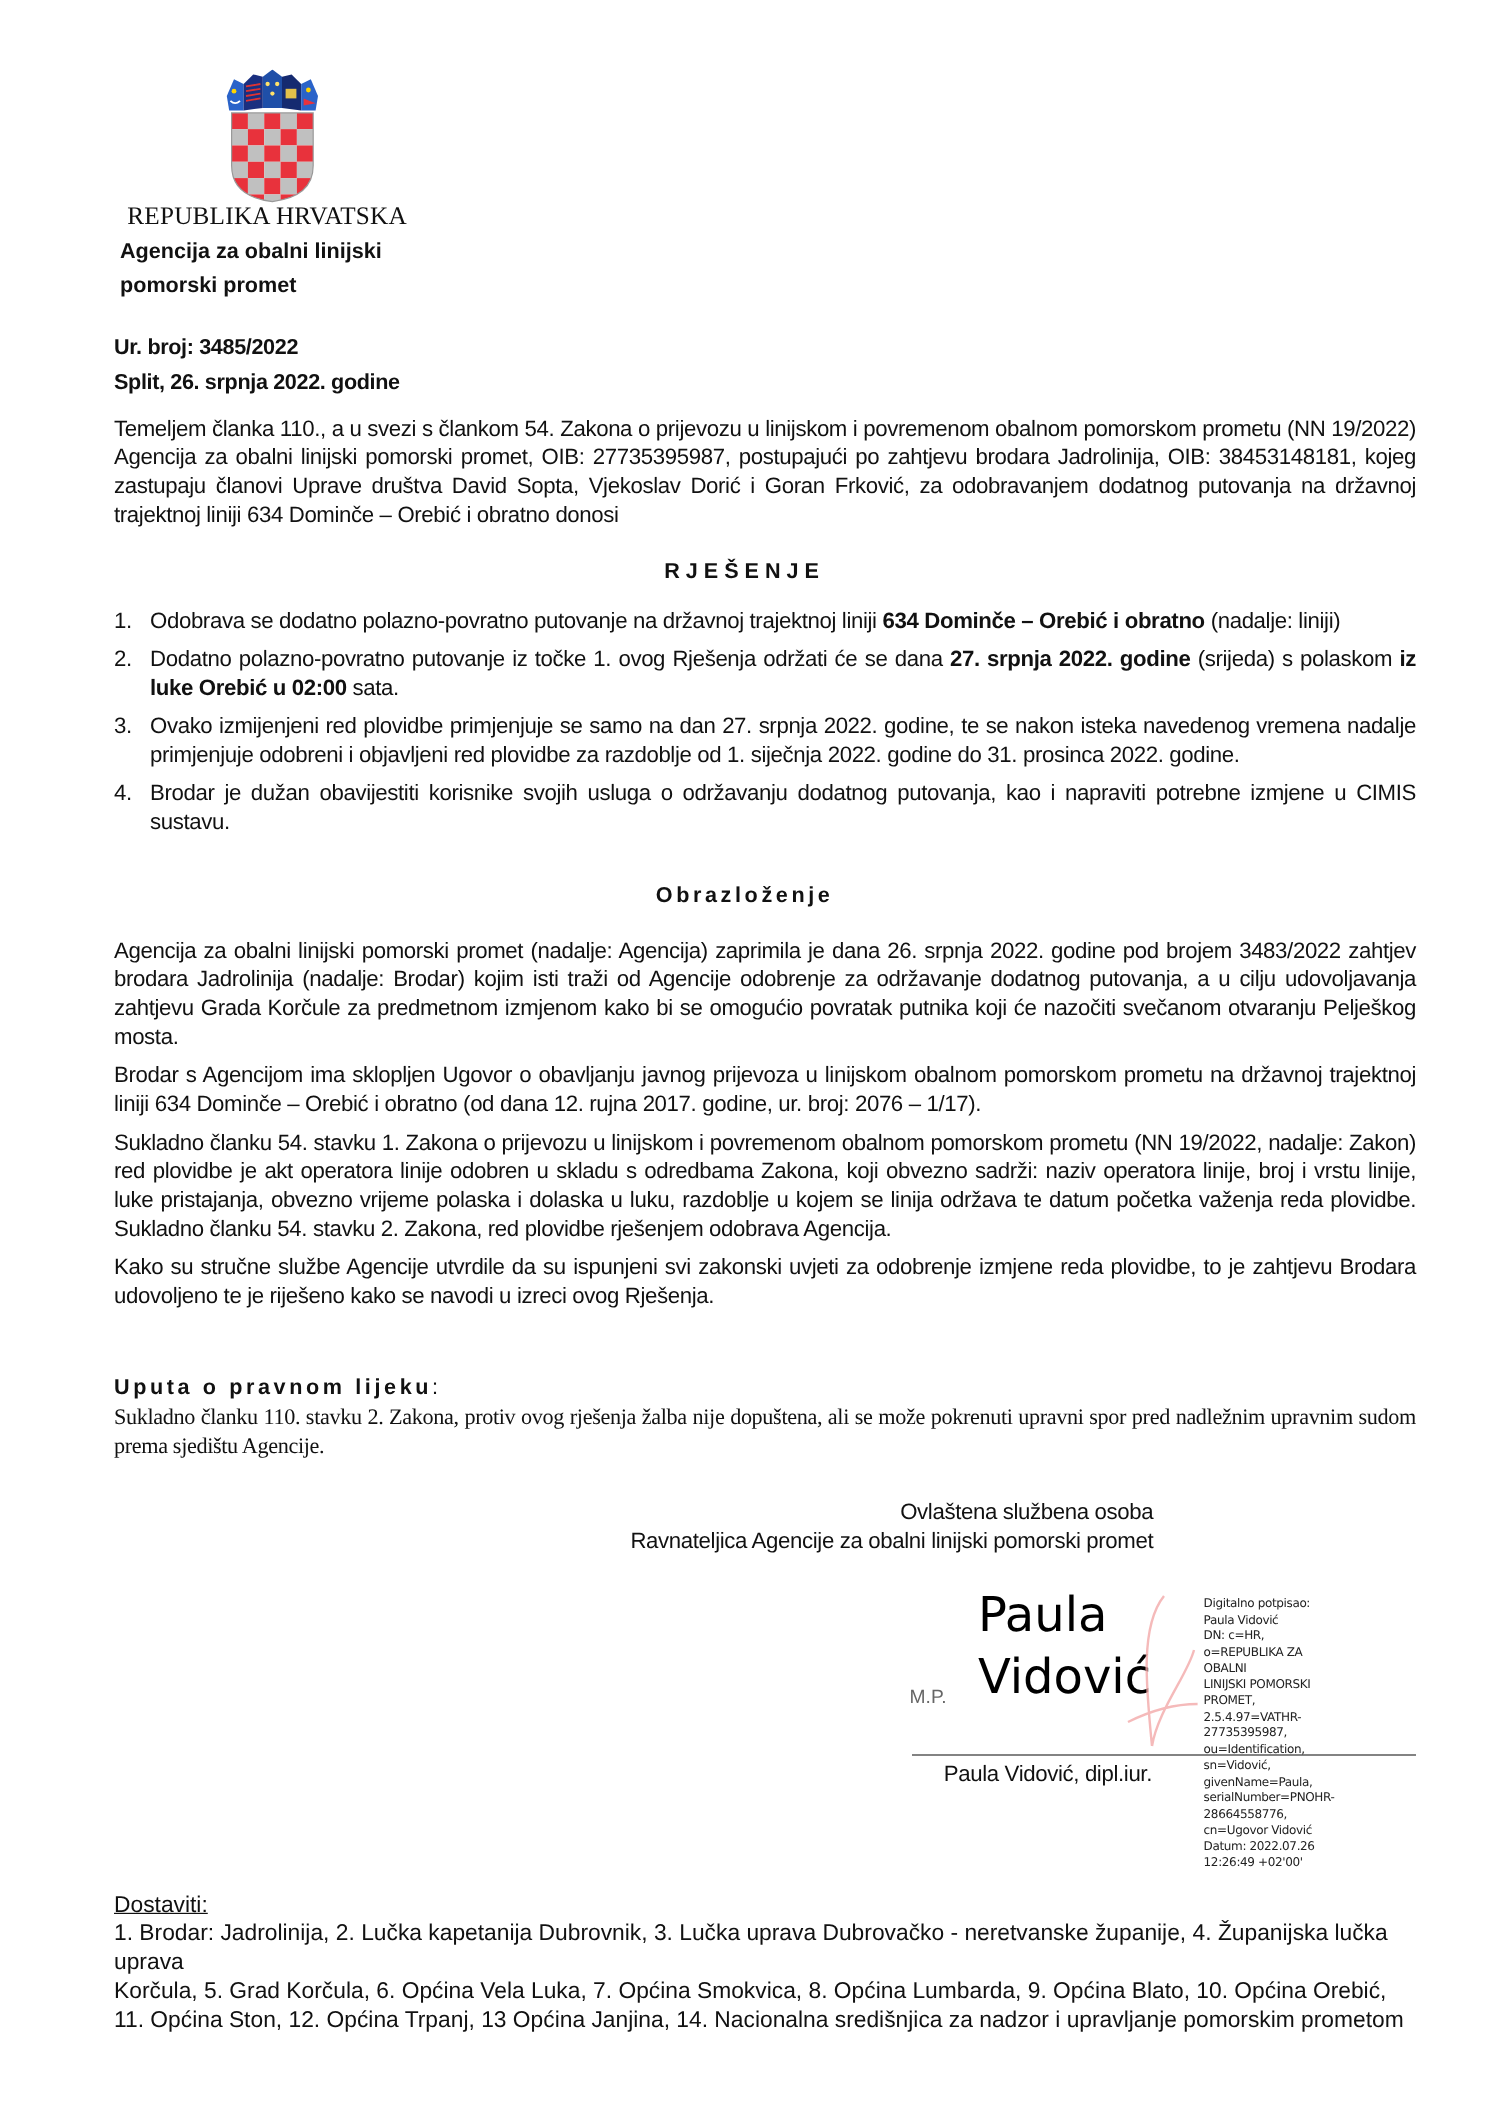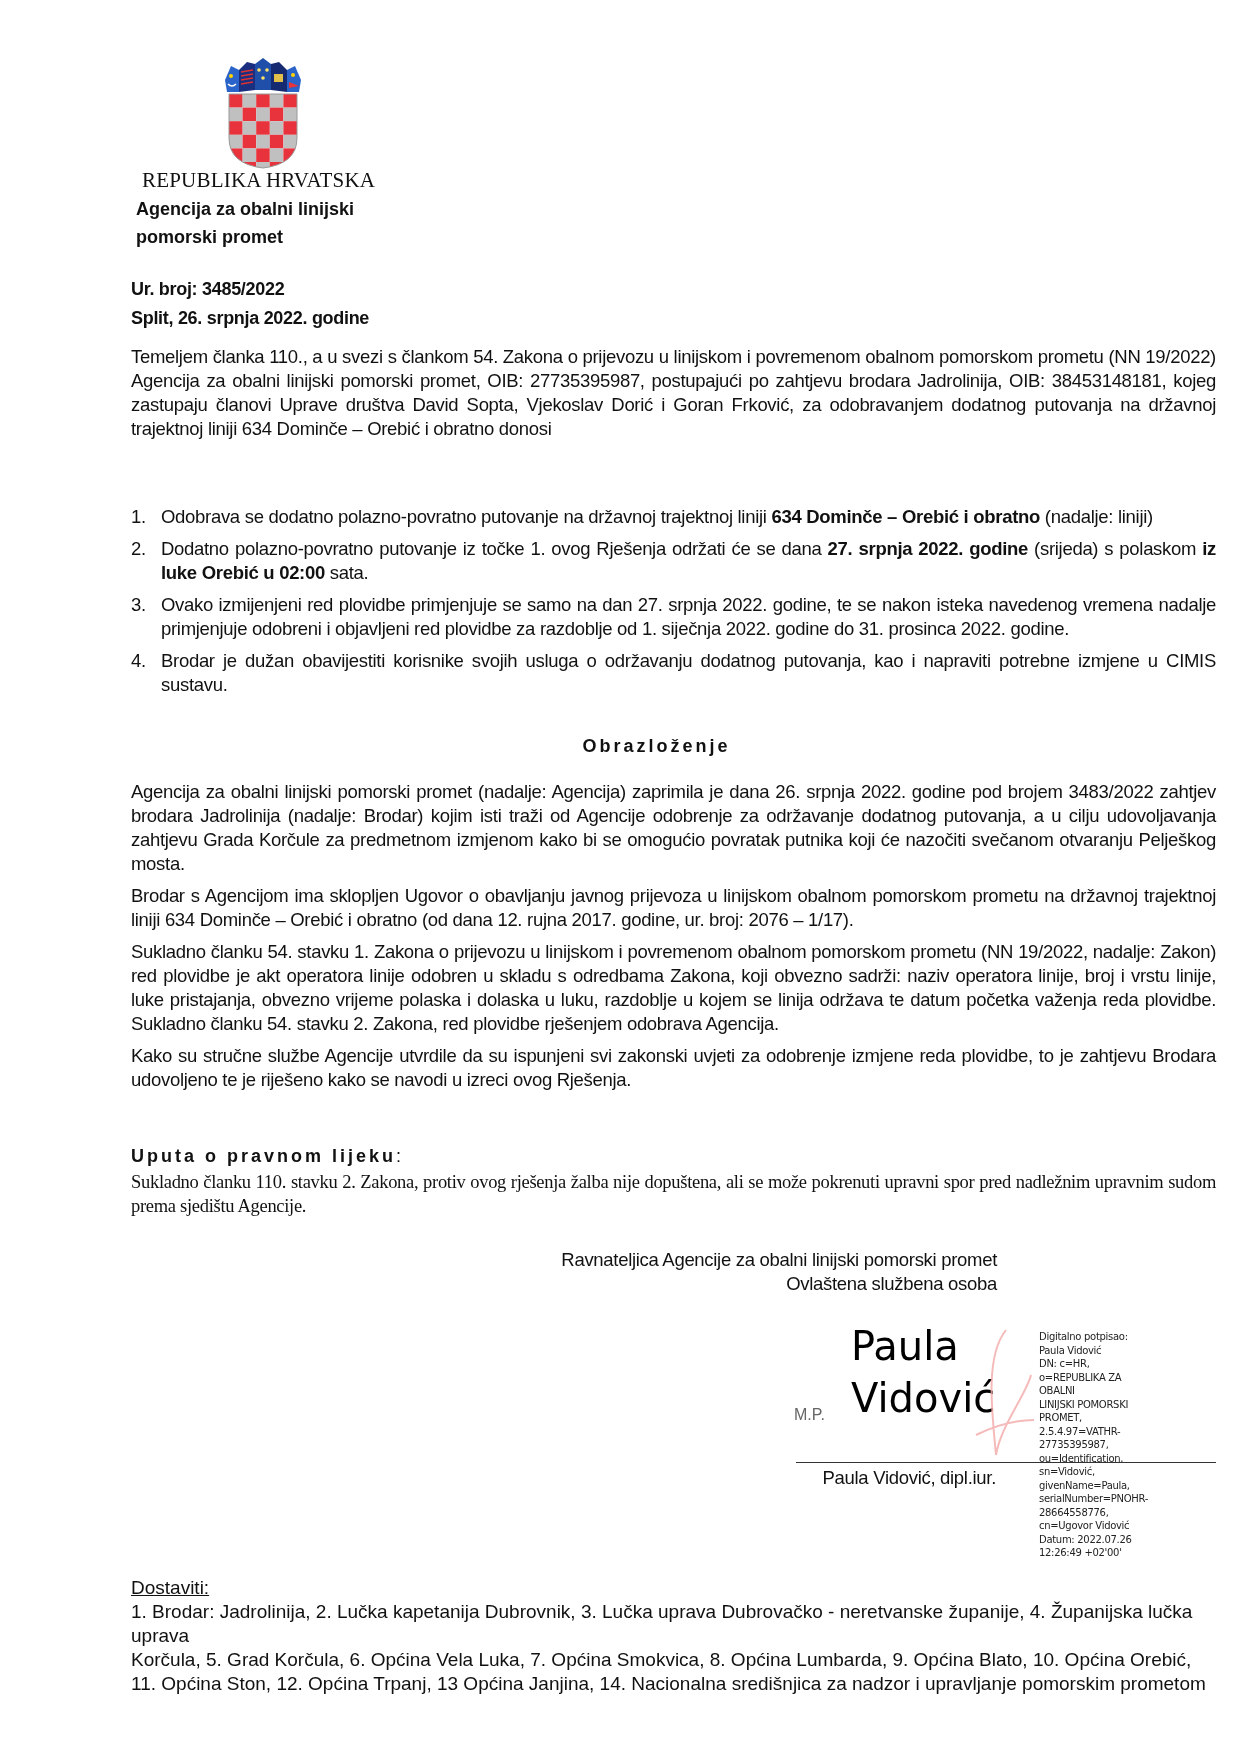--- a/index.html
+++ b/index.html
@@ -1,17 +1,17 @@
 <!DOCTYPE html>
 <html><head>
 <meta charset="utf-8">
 <style>
   html, body { margin: 0; padding: 0; background: #ffffff; }
   body { width: 1241px; height: 1755px; position: relative; overflow: hidden; color: #111; }
-  .page { position: absolute; left: 0; top: 0; width: 1021px; height: 1755px; font-family: "Liberation Sans", sans-serif; margin-left: 36px; }
+  .page { position: absolute; left: 0; top: 0; width: 1021px; height: 1755px; font-family: "Liberation Sans", sans-serif; }
   .txt { font-family: "Liberation Sans Narrow", "Liberation Sans", sans-serif; font-size: 18.5px; letter-spacing: -0.3px; line-height: 24px; }
   .crest { position: absolute; left: 187px; top: 58px; width: 80px; height: 112px; }
   .rh { position: absolute; left: 106px; top: 168px; font-family: "Liberation Serif", serif; font-size: 21px; letter-spacing: 0.2px; }
   .agency { position: absolute; left: 100px; top: 195px; width: 230px; text-align: left; font-weight: bold; font-size: 18px; line-height: 28px; }
   .refblock { position: absolute; left: 95px; top: 275px; font-weight: bold; font-size: 18px; line-height: 29px; }
   .intro { position: absolute; left: 95px; top: 345px; width: 1085px; text-align: justify; }
   .heading { position: absolute; left: 0; width: 1241px; text-align: center; font-weight: bold; font-size: 18px; letter-spacing: 5px; }
   .h-rjesenje { top: 466px; }
   .list { position: absolute; left: 95px; top: 505px; width: 1085px; }
   .li { display: flex; margin-bottom: 8px; }
@@ -101,20 +101,21 @@
     <div>pomorski promet</div>
   </div>
 
   <div class="refblock txt" style="font-weight:bold;">
     <div>Ur. broj: 3485/2022</div>
     <div>Split, 26. srpnja 2022. godine</div>
   </div>
 
   <div class="intro txt">Temeljem članka 110., a u svezi s člankom 54. Zakona o prijevozu u linijskom i povremenom obalnom pomorskom prometu (NN 19/2022) Agencija za obalni linijski pomorski promet, OIB: 27735395987, postupajući po zahtjevu brodara Jadrolinija, OIB: 38453148181, kojeg zastupaju članovi Uprave društva David Sopta, Vjekoslav Dorić i Goran Frković, za odobravanjem dodatnog putovanja na državnoj trajektnoj liniji 634 Dominče – Orebić  i obratno donosi</div>
 
+  <div class="heading h-rjesenje">RJEŠENJE</div>
 
   <div class="list txt">
     <div class="li">
       <span class="num">1.</span>
       <span class="body"><span>Odobrava se dodatno polazno-povratno putovanje na državnoj trajektnoj liniji </span><b>634 Dominče – Orebić i obratno</b><span> (nadalje: liniji)</span></span>
     </div>
     <div class="li">
       <span class="num">2.</span>
       <span class="body"><span>Dodatno polazno-povratno putovanje iz točke 1. ovog Rješenja održati će se dana </span><b>27. srpnja 2022. godine</b><span> (srijeda) s polaskom </span><b>iz luke Orebić u 02:00</b><span> sata.</span></span>
     </div>
@@ -134,22 +135,22 @@
     <p>Agencija za obalni linijski pomorski promet (nadalje: Agencija) zaprimila je dana 26. srpnja 2022. godine pod brojem 3483/2022 zahtjev brodara Jadrolinija (nadalje: Brodar) kojim isti traži od Agencije odobrenje za održavanje dodatnog putovanja, a u cilju udovoljavanja zahtjevu Grada Korčule za predmetnom izmjenom kako bi se omogućio povratak putnika koji će nazočiti svečanom otvaranju Pelješkog mosta.</p>
     <p>Brodar s Agencijom ima sklopljen Ugovor o obavljanju javnog prijevoza u linijskom obalnom pomorskom prometu na državnoj trajektnoj liniji 634 Dominče – Orebić i obratno (od dana 12. rujna 2017. godine, ur. broj: 2076 – 1/17).</p>
     <p>Sukladno članku 54. stavku 1. Zakona o prijevozu u linijskom i povremenom obalnom pomorskom prometu (NN 19/2022, nadalje: Zakon) red plovidbe je akt operatora linije odobren u skladu s odredbama Zakona, koji obvezno sadrži: naziv operatora linije, broj i vrstu linije, luke pristajanja, obvezno vrijeme polaska i dolaska u luku, razdoblje u kojem se linija održava te datum početka važenja reda plovidbe. Sukladno članku 54. stavku 2. Zakona, red plovidbe rješenjem odobrava Agencija.</p>
     <p>Kako su stručne službe Agencije utvrdile da su ispunjeni svi zakonski uvjeti za odobrenje izmjene reda plovidbe, to je zahtjevu Brodara udovoljeno te je riješeno kako se navodi u izreci ovog Rješenja.</p>
   </div>
 
   <div class="uputa-title"><span>Uputa o pravnom lijeku</span><span class="colon">:</span></div>
   <div class="uputa txt">Sukladno članku 110. stavku 2. Zakona, protiv ovog rješenja žalba nije dopuštena, ali se može pokrenuti upravni spor pred nadležnim upravnim sudom prema sjedištu Agencije.</div>
 
   <div class="sig-top txt">
+    <div>Ovlaštena službena osoba</div>
     <div>Ravnateljica Agencije za obalni linijski pomorski promet</div>
-    <div>Ovlaštena službena osoba</div>
   </div>
 
   <div class="sig-name-big">
     <div>Paula</div>
     <div>Vidović</div>
   </div>
   <div class="mp">M.P.</div>
 
   <svg class="sig-mark" viewBox="0 0 70 140">
     <path d="M40 5 C20 30, 25 80, 30 130 M30 130 C35 100, 60 70, 65 50 M10 110 C30 100, 50 95, 68 95" stroke="#f2a9a9" stroke-width="2" fill="none" opacity="0.8"></path>

